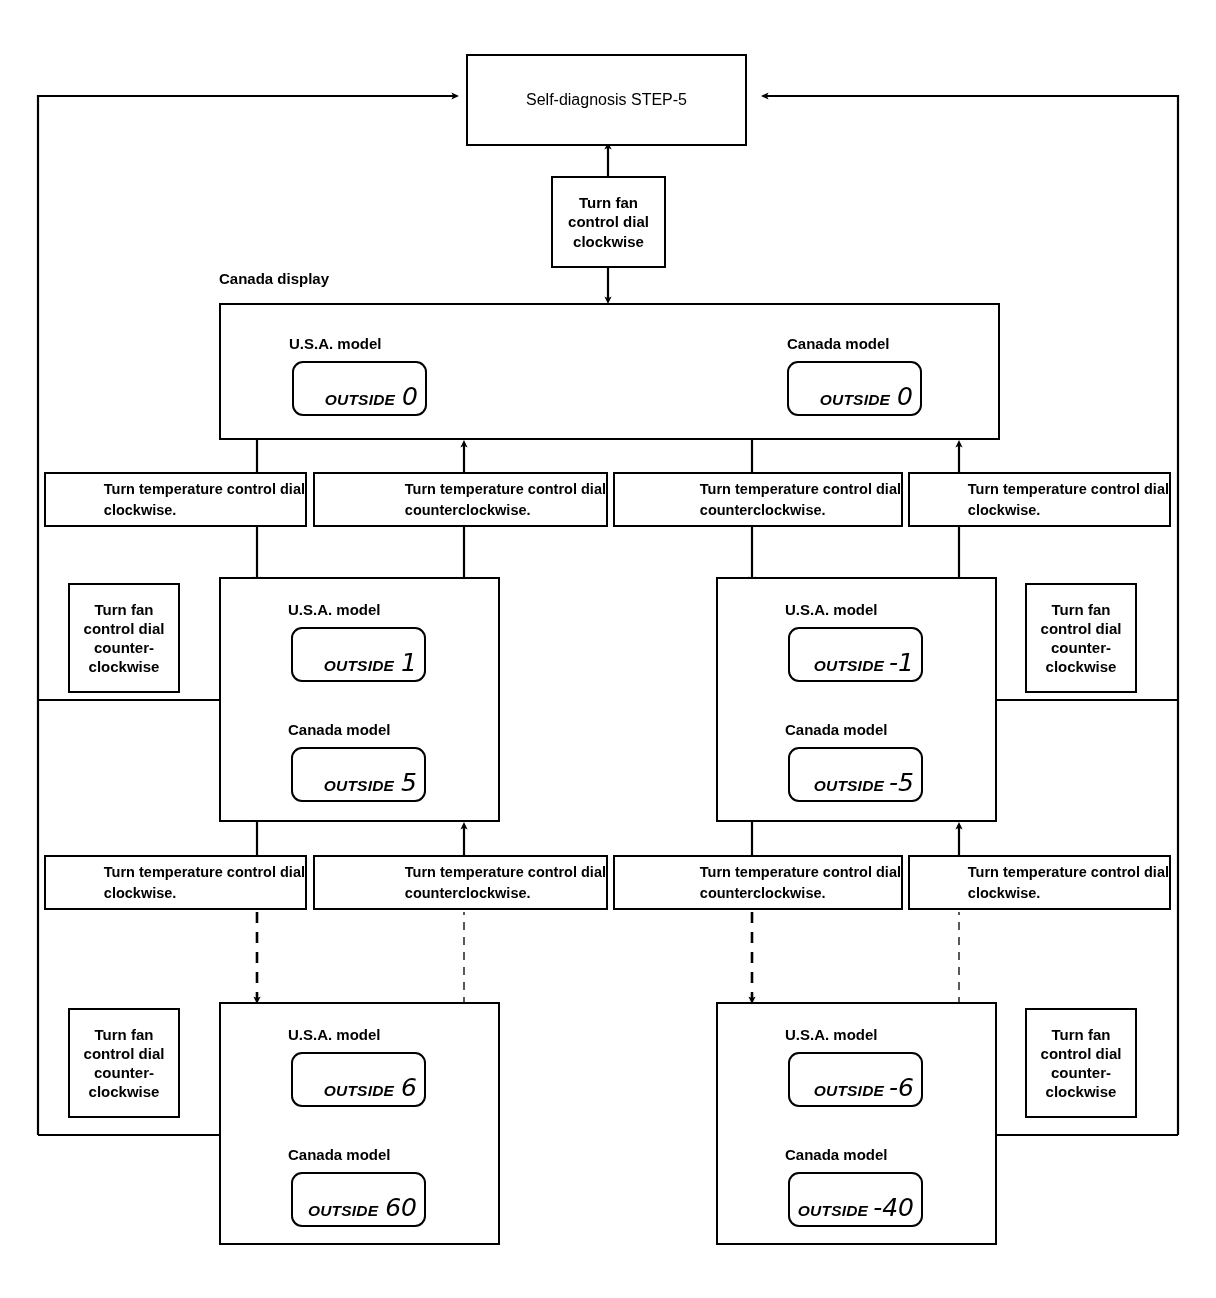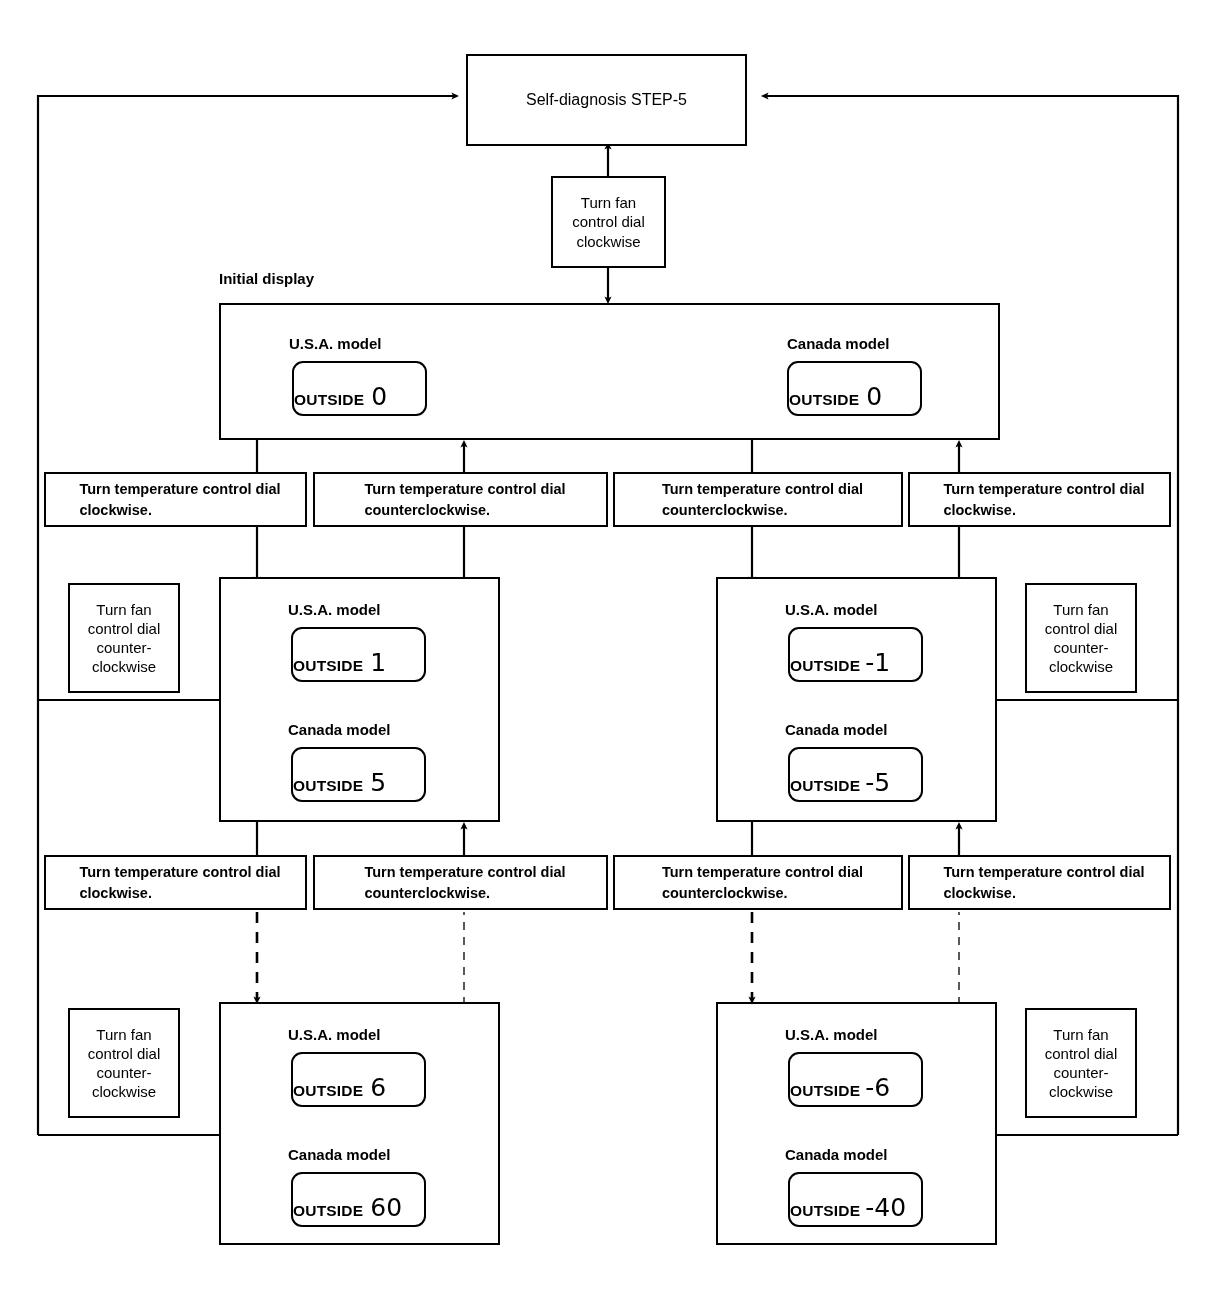--- a/index.html
+++ b/index.html
@@ -4,33 +4,33 @@
 <style>
   html,body{margin:0;padding:0;background:#ffffff;}
   body{width:1216px;height:1298px;overflow:hidden;
        font-family:"Liberation Sans","DejaVu Sans",sans-serif;color:#000;}
   #stage{position:relative;width:1216px;height:1298px;}
   svg.wires{position:absolute;left:0;top:0;width:1216px;height:1298px;}
   .box{position:absolute;box-sizing:border-box;border:2px solid #000;background:#fff;}
 
   
   .t-center{display:flex;align-items:center;justify-content:center;text-align:center;}
-  .t-left{display:flex;align-items:center;justify-content:center;text-align:left;}
+  .t-left{display:flex;align-items:center;justify-content:flex-end;text-align:left;}
 
   .step-title{font-size:16px;font-weight:400;}
-  .fanbox-txt{font-size:15px;font-weight:400;line-height:1.28;}
+  .fanbox-txt{font-size:15px;font-weight:700;line-height:1.28;}
   .instr-txt{font-size:14.5px;font-weight:700;line-height:1.4;padding-left:9px;}
   .model-lbl{position:absolute;font-size:15px;font-weight:700;white-space:nowrap;}
   .init-lbl{position:absolute;font-size:15px;font-weight:700;}
 
   
   .lcd{position:absolute;box-sizing:border-box;border:2.5px solid #000;border-radius:11px;
        background:#fff;}
-  .lcd-inner{position:absolute;left:0;right:16px;bottom:5px;display:flex;
-             align-items:baseline;justify-content:flex-start;}
+  .lcd-inner{position:absolute;left:0;right:7px;bottom:5px;display:flex;
+             align-items:baseline;justify-content:flex-end;font-style:italic;}
   .lcd-word{font-size:15.5px;font-weight:700;letter-spacing:.2px;}
   .lcd-num{font-size:25px;font-weight:400;line-height:1;margin-left:7px;
            font-family:"DejaVu Sans",sans-serif;}
   .lcd-num.neg{margin-left:5px;}
 </style>
 </head>
 <body>
 
 <div id="stage">
 
@@ -84,21 +84,21 @@
   <div class="box t-center" style="left:466px;top:54px;width:281px;height:92px;">
     <span class="step-title">Self-diagnosis STEP-5</span>
   </div>
 
   <div class="box t-center" style="left:551px;top:176px;width:115px;height:92px;">
     <span class="fanbox-txt" style="white-space:pre-line;">Turn fan
 control dial
 clockwise</span>
   </div>
 
-  <div class="init-lbl" style="left:219px;top:270px;">Initial display</div>
+  <div class="init-lbl" style="left:219px;top:270px;">Canada display</div>
 
   <div class="box" style="left:219px;top:303px;width:781px;height:137px;">
     <div class="model-lbl" style="left:68px;top:30px;">U.S.A. model</div>
     <div class="lcd" style="left:71px;top:56px;width:135px;height:55px;">
       <div class="lcd-inner">
         <span class="lcd-word">OUTSIDE</span>
         <span class="lcd-num">0</span>
       </div>
     </div>
 

